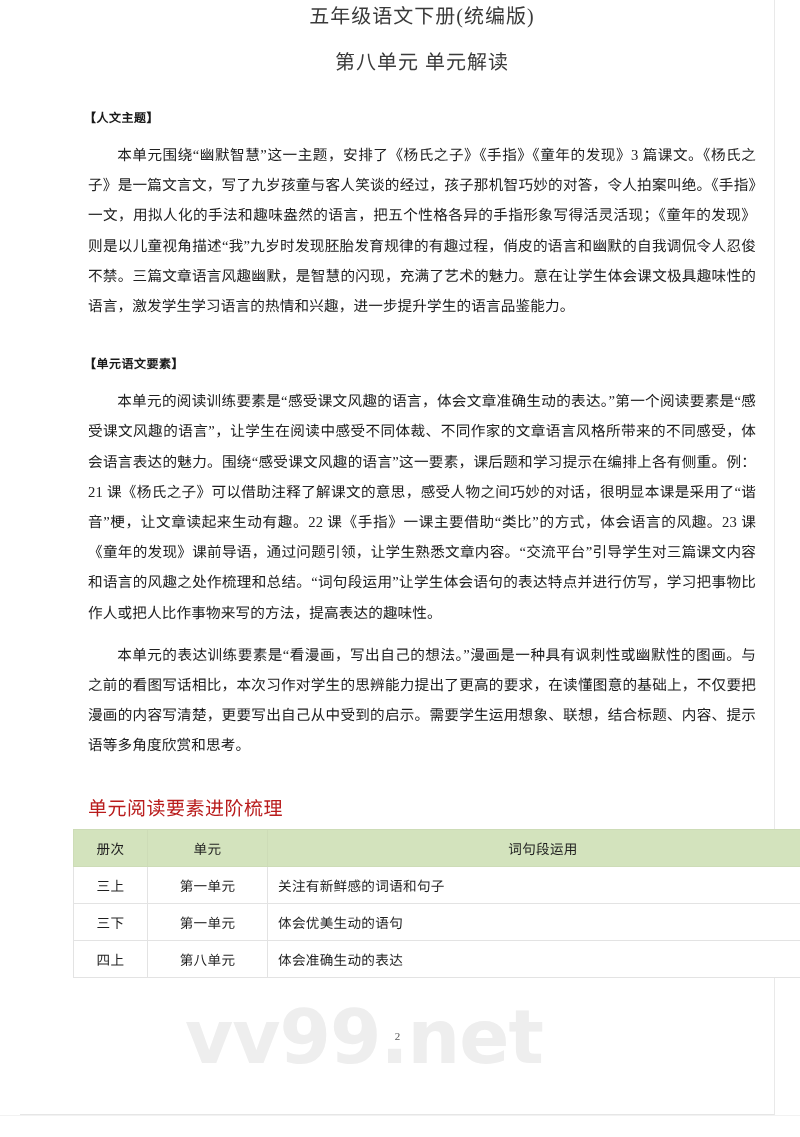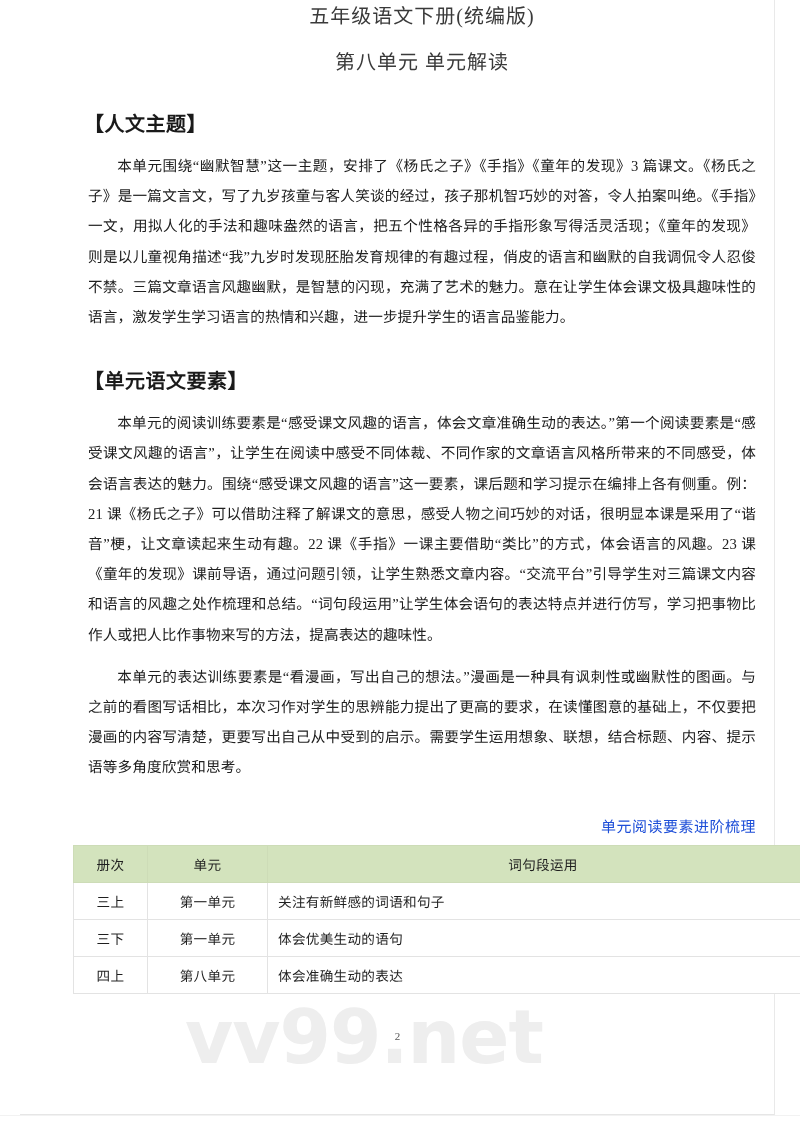--- a/index.html
+++ b/index.html
@@ -68,21 +68,21 @@
     font-size: 20px;
     color: #3a3a3a;
     letter-spacing: 1px;
     font-family: "Liberation Serif", "DejaVu Serif", serif;
   }
   .doc-title.line1 { }
   .doc-title.line2 { margin-top: 17px; }
 
   
   .section-heading {
-    font-size: 20px;
+    font-size: 12px;
     color: #1a1a1a;
     font-weight: 600;
     letter-spacing: 0.5px;
     margin-top: 33px;
     margin-left: -4px;
   }
 
   
   p.body-text {
     font-size: 14.6px;
@@ -92,23 +92,23 @@
     text-justify: inter-ideograph;
     text-indent: 2em;
     margin: 0;
     letter-spacing: 0.15px;
   }
   p.body-text.first { margin-top: 14px; }
   p.body-text.next  { margin-top: 12px; }
 
   
   .table-caption {
-    text-align: right;
-    font-size: 15px;
-    color: #1d4ed8;
+    text-align: left;
+    font-size: 19px;
+    color: #b91c1c;
     margin-top: 32px;
     margin-bottom: 9px;
     letter-spacing: 0.5px;
   }
   .progress-table {
     border-collapse: collapse;
     width: 746px;
     margin-left: -15px;
     table-layout: fixed;
     background: #ffffff;

